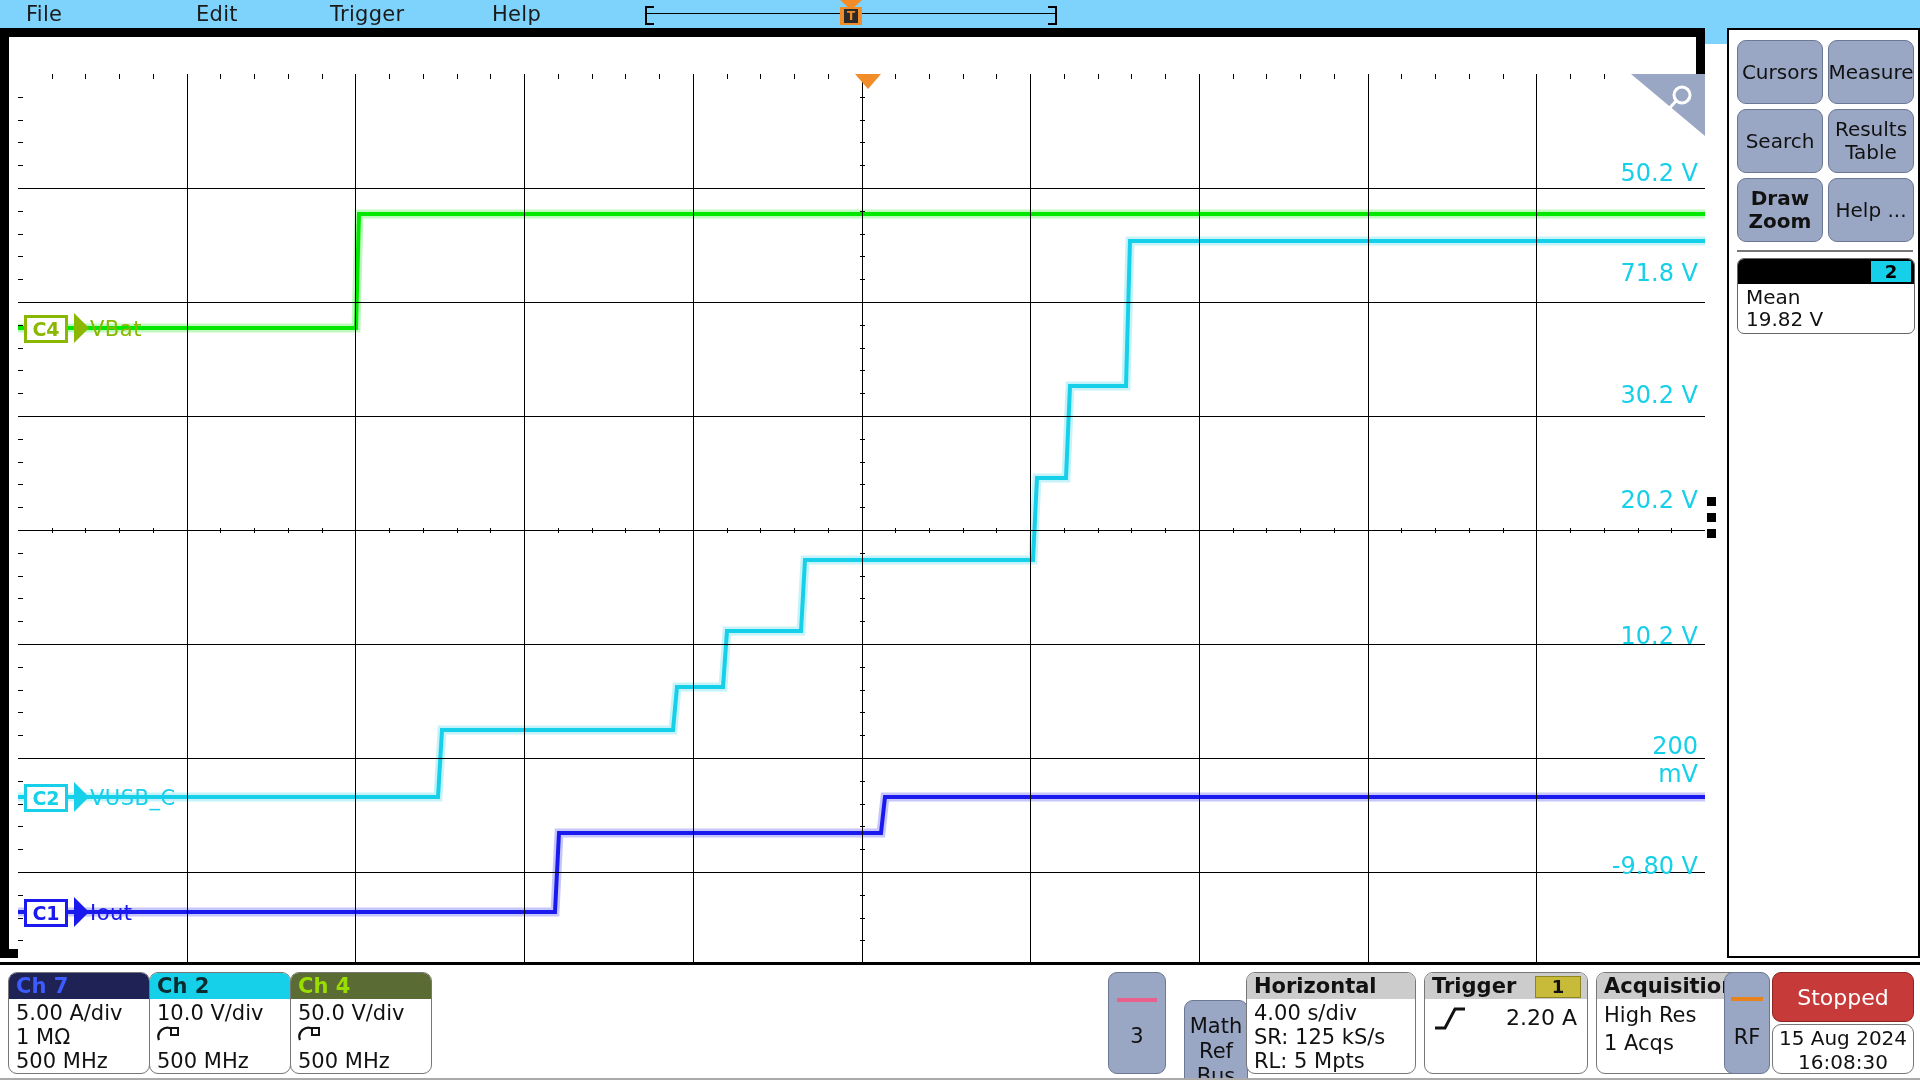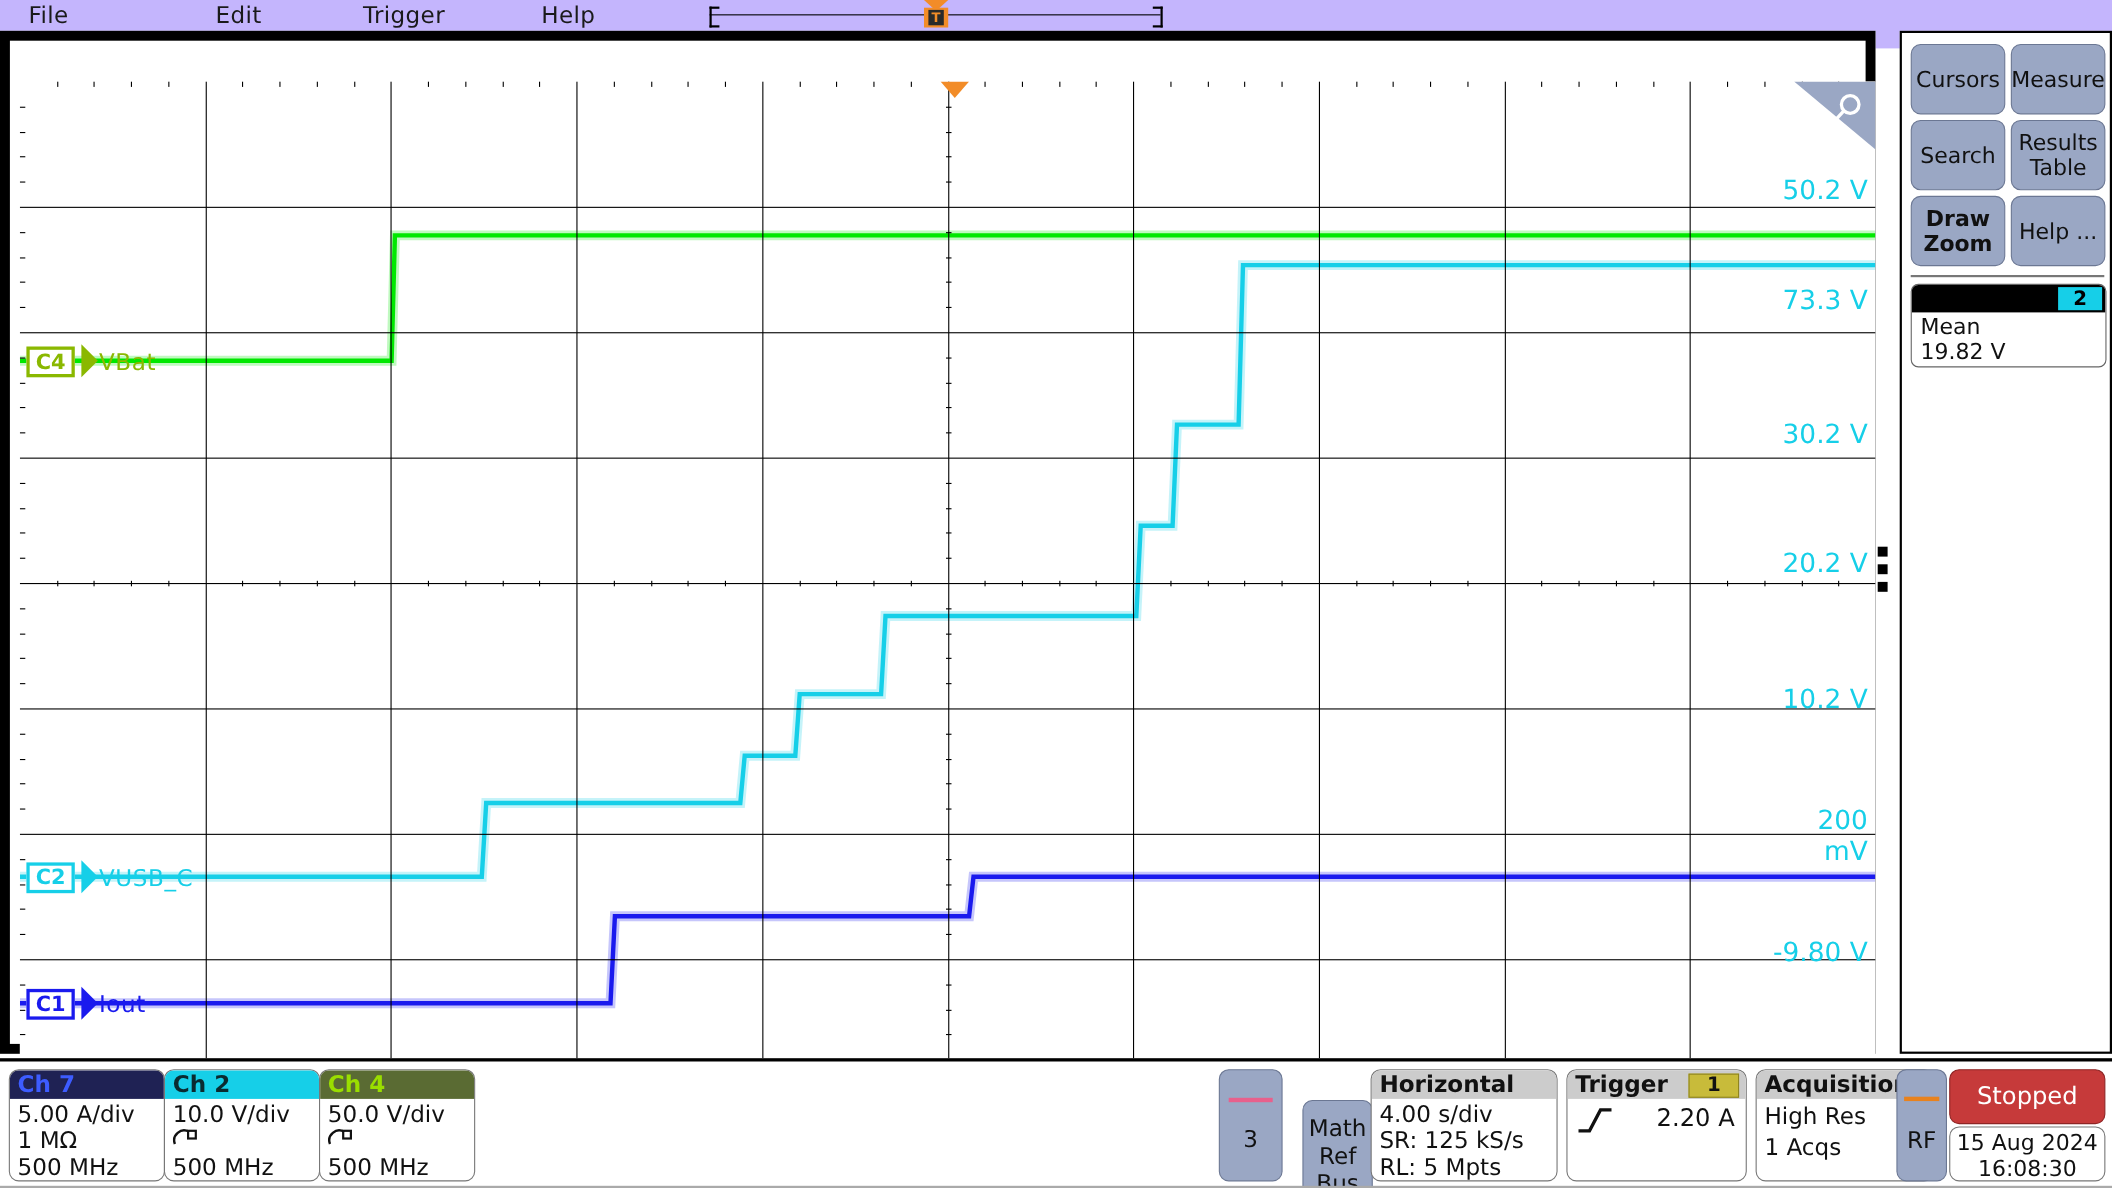--- a/index.html
+++ b/index.html
@@ -1,21 +1,21 @@
 <!DOCTYPE html>
 <html><head>
 <meta charset="utf-8">
 <style>
   html,body{margin:0;padding:0;background:#fff;}
   body{width:1920px;height:1080px;overflow:hidden;font-family:"DejaVu Sans",sans-serif;}
 
   #app{position:relative;width:1920px;height:1080px;background:#ffffff;}
 
   
-  #menubar{position:absolute;left:0;top:0;width:1920px;height:44px;background:#c4b5fd;}
+  #menubar{position:absolute;left:0;top:0;width:1920px;height:44px;background:#7dd3fc;}
   .menu-item{position:absolute;top:2px;font-size:21px;color:#1a1a1a;font-family:"DejaVu Sans",sans-serif;letter-spacing:.3px;}
   #mi0{left:26px;} #mi1{left:196px;} #mi2{left:330px;} #mi3{left:492px;}
 
   
   #hposbar{position:absolute;left:645px;top:12px;width:410px;height:4px;}
   #hposline{position:absolute;left:0;top:1px;width:410px;height:1px;background:#000;}
   #hposleftbr{position:absolute;left:0;top:-6px;width:7px;height:15px;border:2px solid #000;border-right:none;}
   #hposrightbr{position:absolute;left:403px;top:-6px;width:7px;height:15px;border:2px solid #000;border-left:none;}
   #hpostri{position:absolute;left:840px;top:0px;width:0;height:0;border-left:11px solid transparent;border-right:11px solid transparent;border-top:10px solid #F28C28;}
   #hposT{position:absolute;left:840px;top:7px;width:22px;height:18px;background:#F28C28;color:#111;font-size:13px;font-weight:bold;text-align:center;line-height:18px;}
@@ -306,23 +306,23 @@
             <div class="chtag" style="border-color: rgb(26, 26, 238); color: rgb(26, 26, 238); text-align: right;">C1</div>
             <div style="position: absolute; left: 50px; top: -1px; width: 0px; height: 0px; border-top: 15px solid transparent; border-bottom: 15px solid transparent; border-left: 15px solid rgb(26, 26, 238);"></div>
             <div class="chname" style="color: rgb(26, 26, 238);">Iout</div>
           </div>
         </div>
     </div>
   </div>
 
   <div id="axlabels">
       <div class="axlab" style="left: 1608px; top: 159px;">50.2 V</div>
-      <div class="axlab" style="left: 1608px; top: 259px;">73.3 V</div>
+      <div class="axlab" style="left: 1608px; top: 259px;">71.8 V</div>
       <div class="axlab" style="left: 1608px; top: 381px;">30.2 V</div>
-      <div class="axlab" style="left: 1608px; top: 498px;">20.2 V</div>
+      <div class="axlab" style="left: 1608px; top: 486px;">20.2 V</div>
       <div class="axlab" style="left: 1608px; top: 622px;">10.2 V</div>
       <div class="axlab" style="left: 1608px; top: 732px;">200 mV</div>
       <div class="axlab" style="left: 1608px; top: 852px;">-9.80 V</div>
     </div>
 
   <div id="dots">
     <i></i>
     <i></i>
     <i></i>
   </div>

